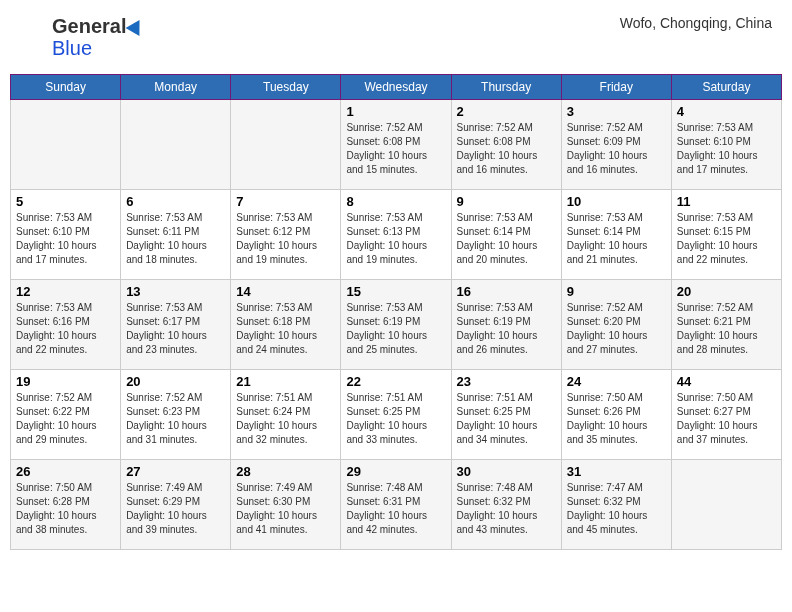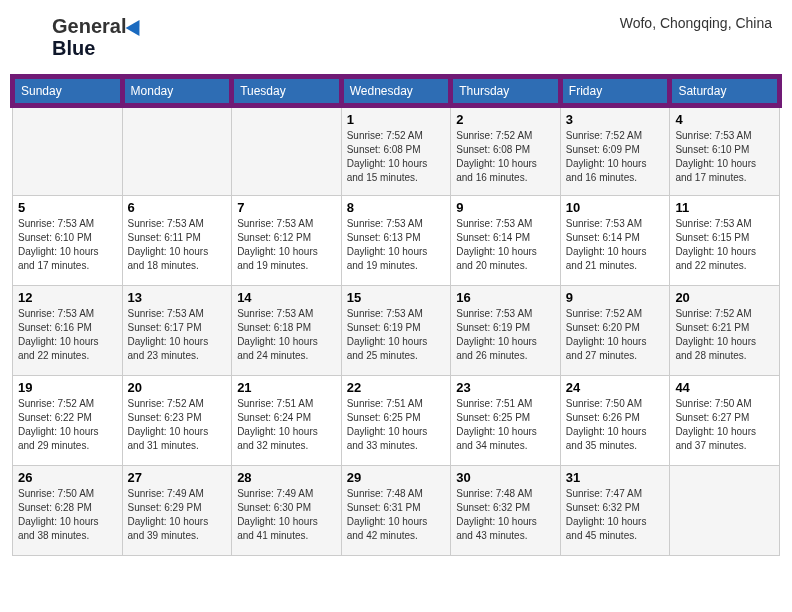--- a/index.html
+++ b/index.html
@@ -24,22 +24,22 @@
       margin-left: 32px;
     }
     .logo-general {
       font-size: 20px;
       font-weight: bold;
       color: #333;
       line-height: 1.1;
     }
     .logo-blue {
       font-size: 20px;
-      font-weight: bold;
-      color: #0f172a;
+      font-weight: normal;
+      color: #1d4ed8;
       line-height: 1.1;
     }
     .logo-triangle {
       display: inline-block;
       width: 0;
       height: 0;
       border-left: 8px solid transparent;
       border-right: 8px solid transparent;
       border-bottom: 14px solid #1a6abf;
       transform: rotate(30deg);
@@ -63,25 +63,25 @@
       color: #333;
     }
     table {
       width: 100%;
       border-collapse: collapse;
       font-size: 11px;
     }
     thead tr th {
       background-color: #2e6db4;
       color: white;
-      text-align: left;
+      text-align: center;
       padding: 5px 6px;
       font-size: 12px;
       font-weight: normal;
-      border: 5px solid #701a75;
+      border: 1px solid #701a75;
     }
     tbody tr td {
       border: 1px solid #ccc;
       vertical-align: top;
       padding: 4px 5px;
       min-height: 70px;
       height: 90px;
       width: calc(100%/7);
     }
     tbody tr:nth-child(odd) td {

